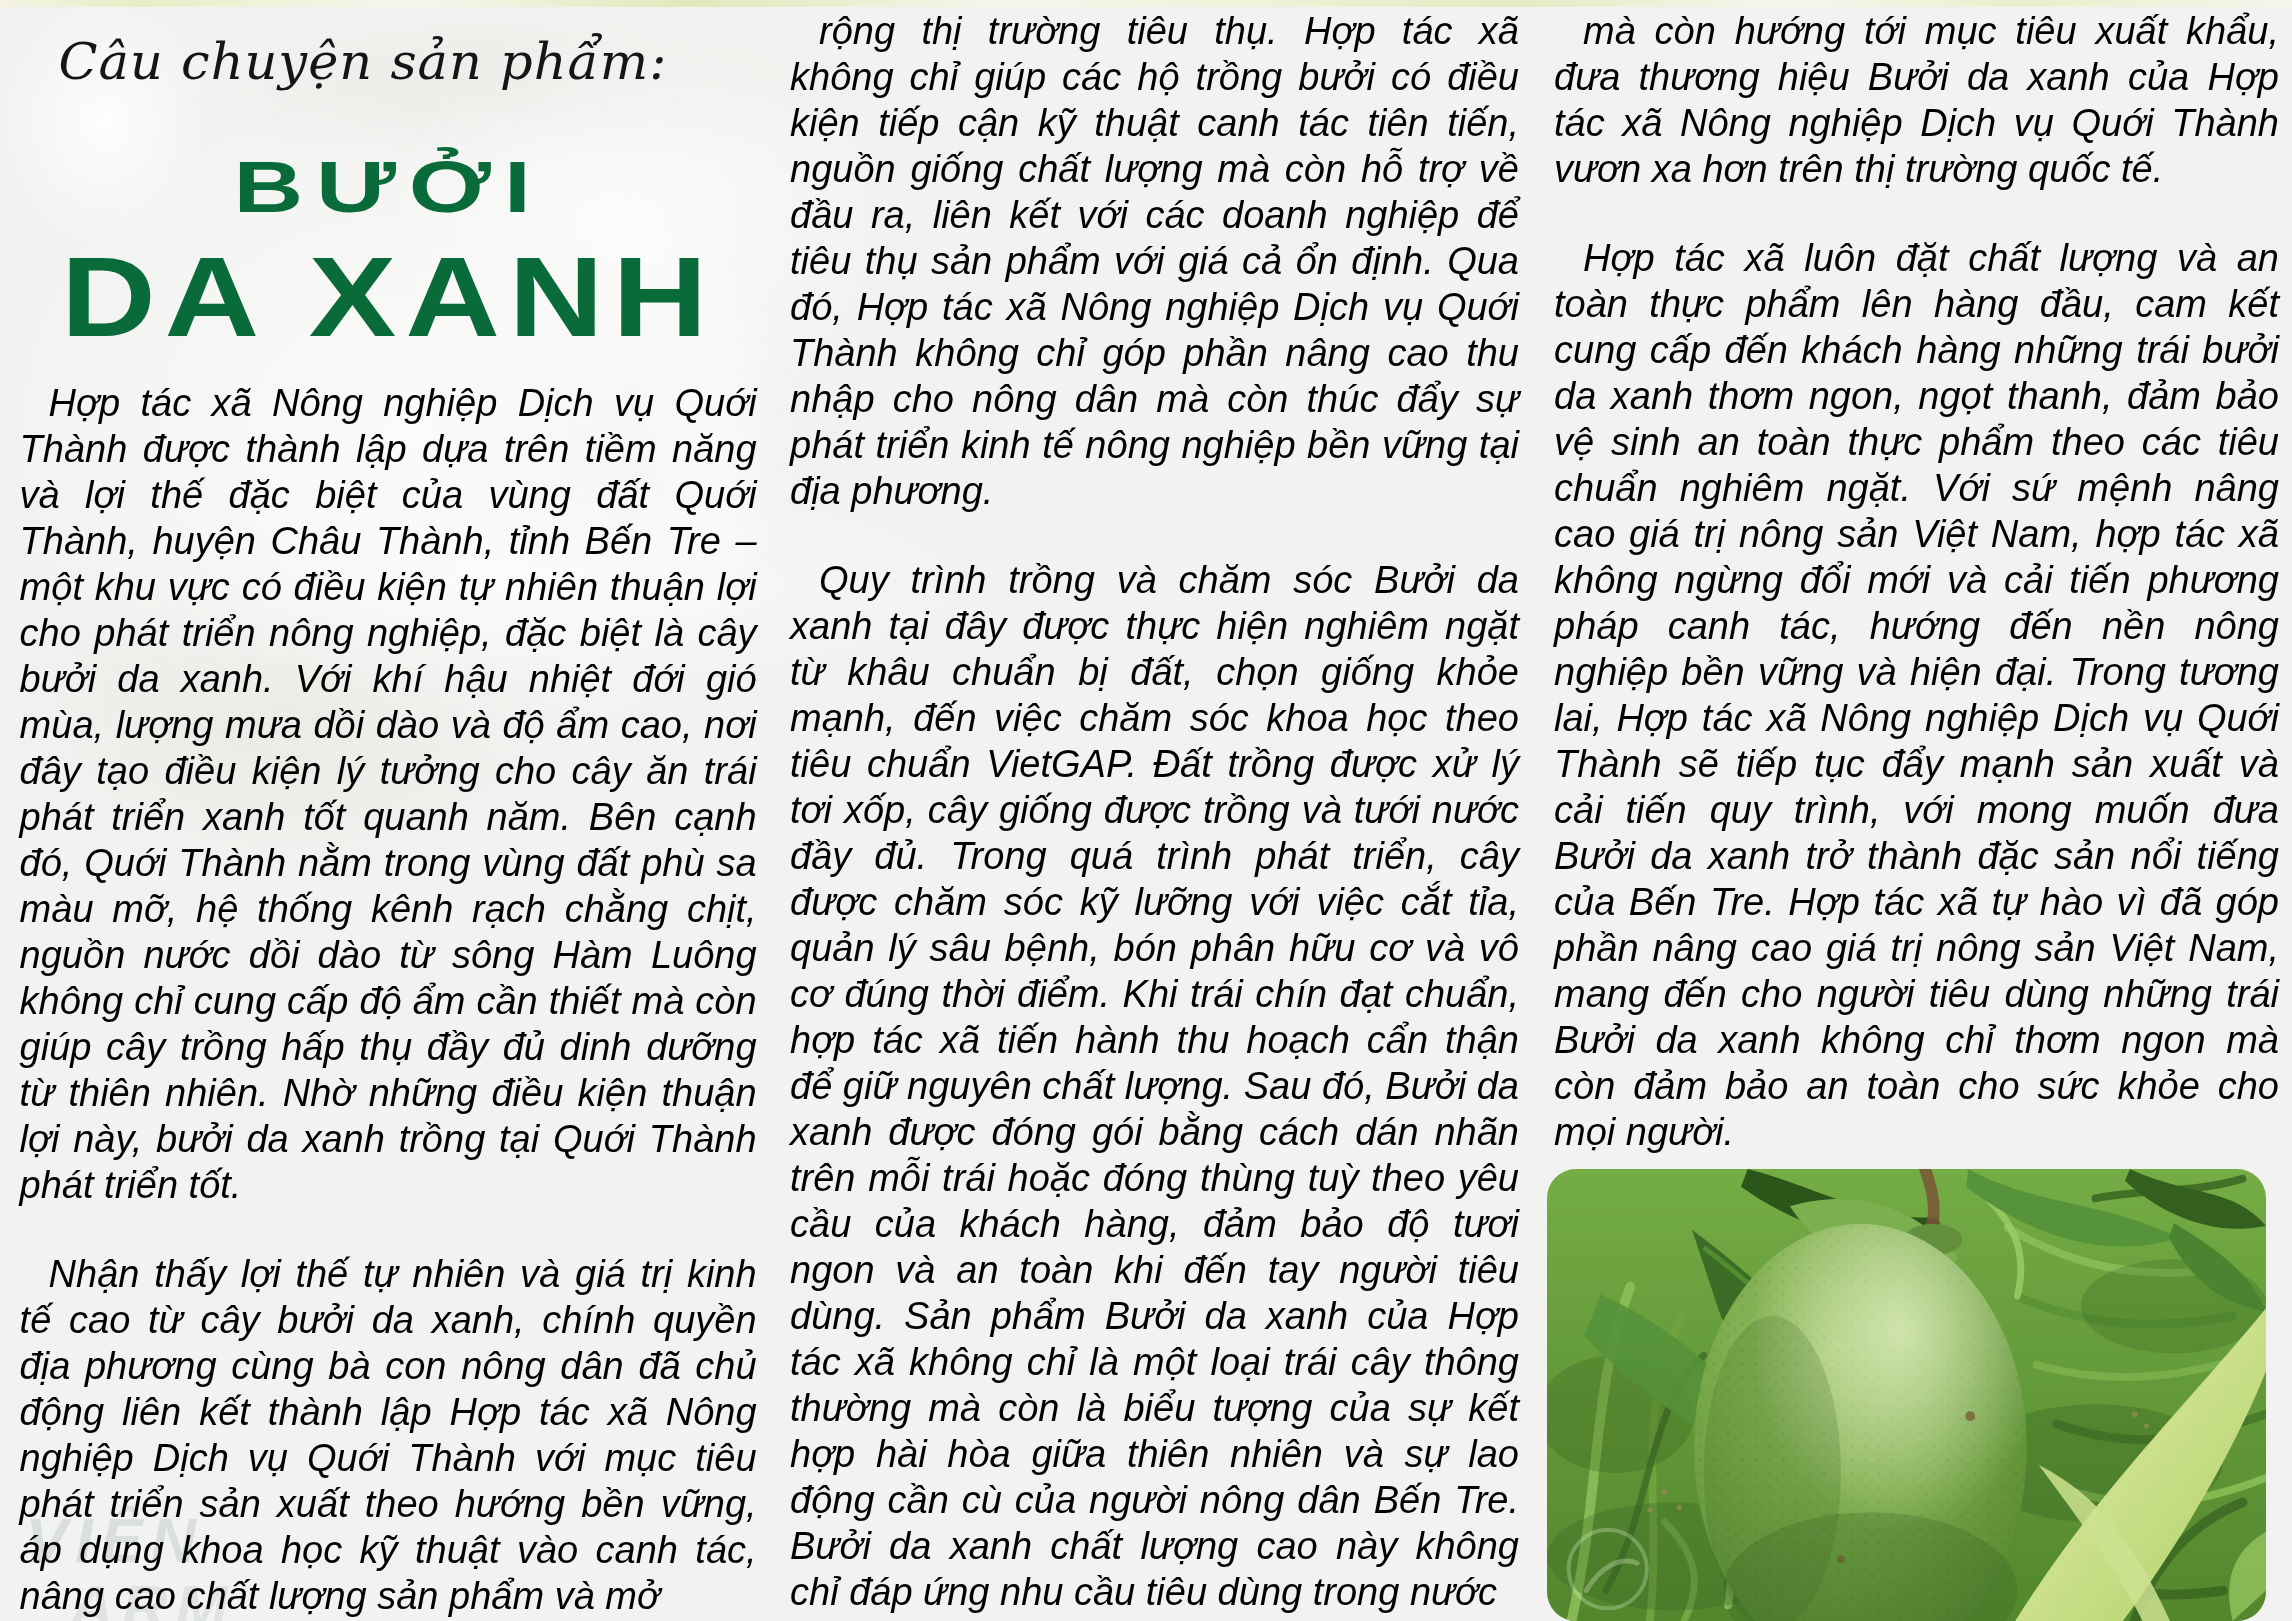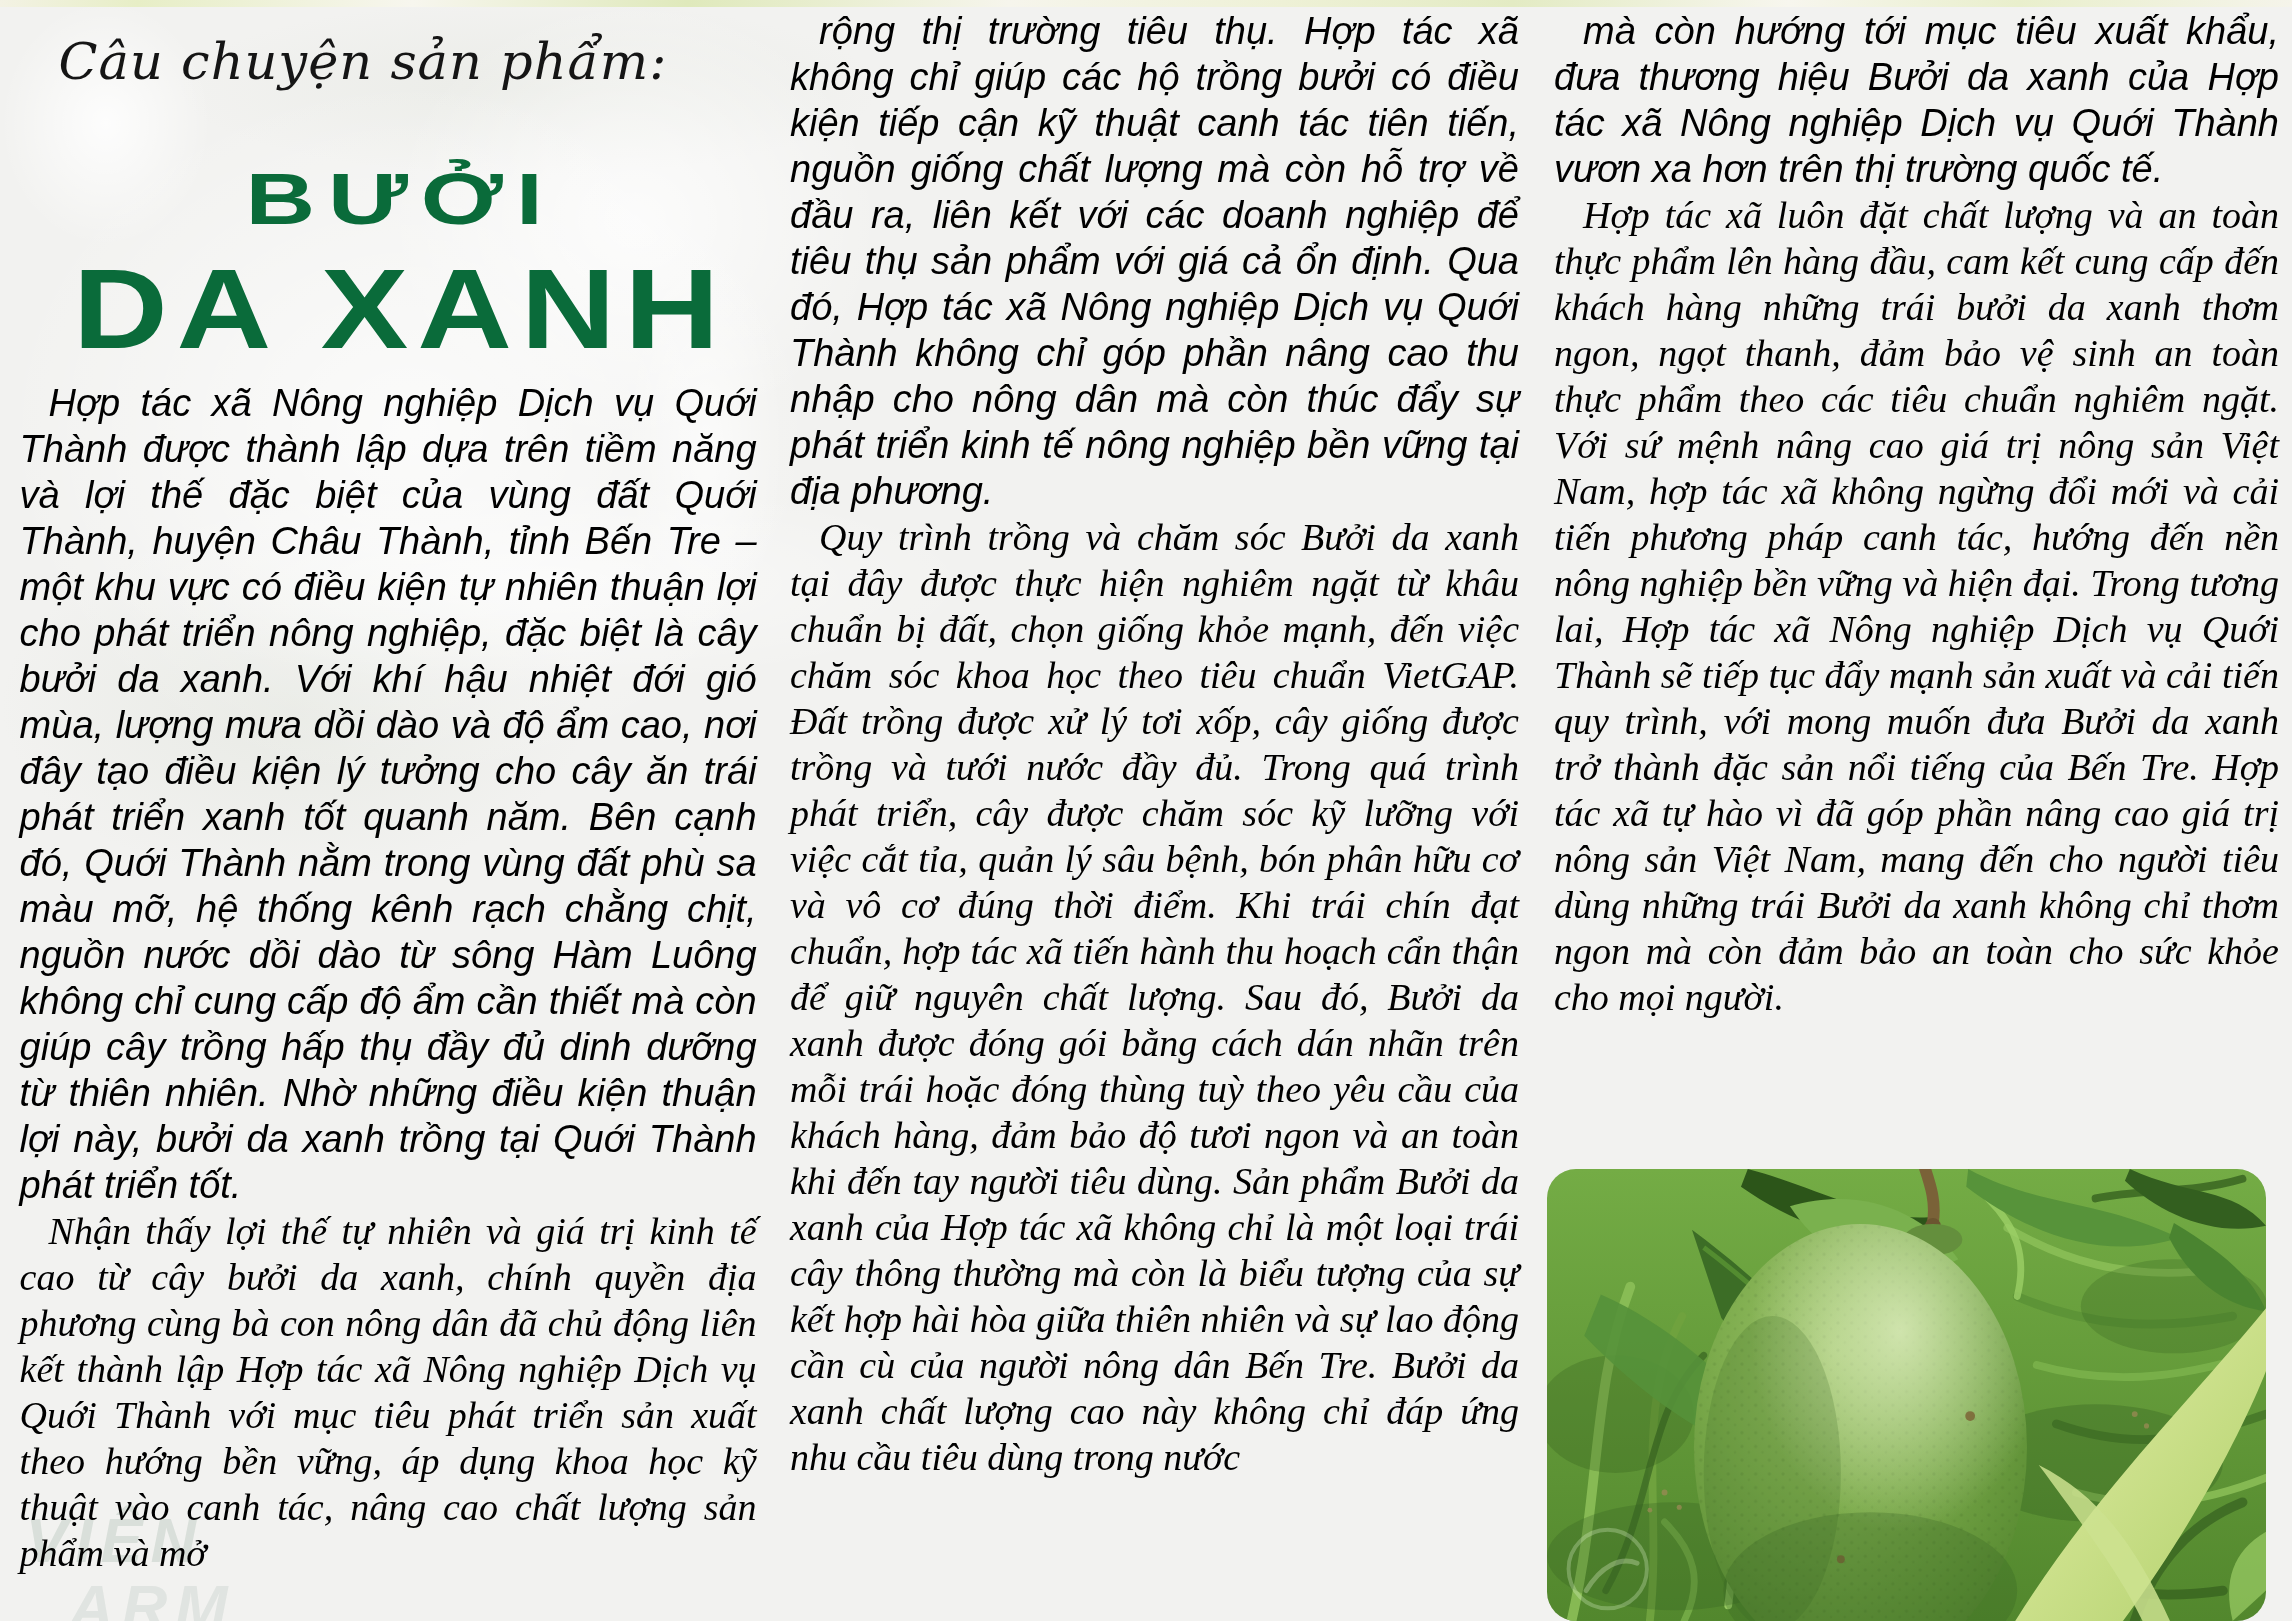--- a/index.html
+++ b/index.html
@@ -20,29 +20,29 @@
   .top-strip{position:absolute;top:0;left:0;right:0;height:6.9px;
     background:linear-gradient(90deg,#f3f2e4 0%,#e7eec6 6%,#f7f6ee 18%,#dfe9bb 30%,
       #f6f5ec 44%,#eef1d6 56%,#e3ebc3 66%,#f7f6ee 78%,#e9efcc 88%,#f5f4ea 100%);}
   .col{position:absolute;top:0;bottom:0;}
   .col1{left:19.6px;width:737px;}
   .col2{left:790px;width:729px;}
   .col3{left:1554px;width:725px;}
   .kicker{position:absolute;top:25.5px;left:39px;white-space:nowrap;
     font-family:"DejaVu Serif","Liberation Serif",serif;font-style:italic;
     font-size:51px;line-height:71px;letter-spacing:1px;color:#151515;}
-  .title{position:absolute;top:133px;left:0;width:100%;margin:12px;text-align:center;
+  .title{position:absolute;top:133px;left:0;width:100%;margin:0;text-align:center;
     font-style:normal;font-weight:bold;color:#0a6b3a;}
   .title .t1{display:block;font-size:73px;line-height:108px;letter-spacing:9.8px;
     transform:scaleX(1.32);transform-origin:50% 50%;}
   .title .t2{display:block;font-size:114px;line-height:112px;letter-spacing:7.8px;
     transform:scaleX(1.15);transform-origin:50% 50%;}
   .body-text p{margin:0;text-indent:29px;font-style:italic;font-size:38px;
     line-height:46px;text-align:justify;color:#000000;}
-  .body-text p + p{font-family:Liberation Serif, serif;}
+  .body-text p + p{margin-top:43px;}
   .col1 .body-text{padding-top:380px;}
   .col2 .body-text,.col3 .body-text{padding-top:7.8px;}
   .photo{position:absolute;left:1547px;top:1169px;width:719px;height:452px;margin:0;
     border-radius:29px;overflow:hidden;box-shadow:0 0 0 1px rgba(0,0,0,.05) inset;}
   .photo svg{display:block;width:100%;height:100%;}
   .watermark{position:absolute;left:25.5px;top:1507px;pointer-events:none;
     font-style:italic;font-weight:bold;font-size:63px;line-height:67px;
     letter-spacing:7.8px;color:rgba(120,152,132,.20);}
   .watermark .w2{display:block;margin-left:43px;color:rgba(120,152,132,.14);}
 </style>

